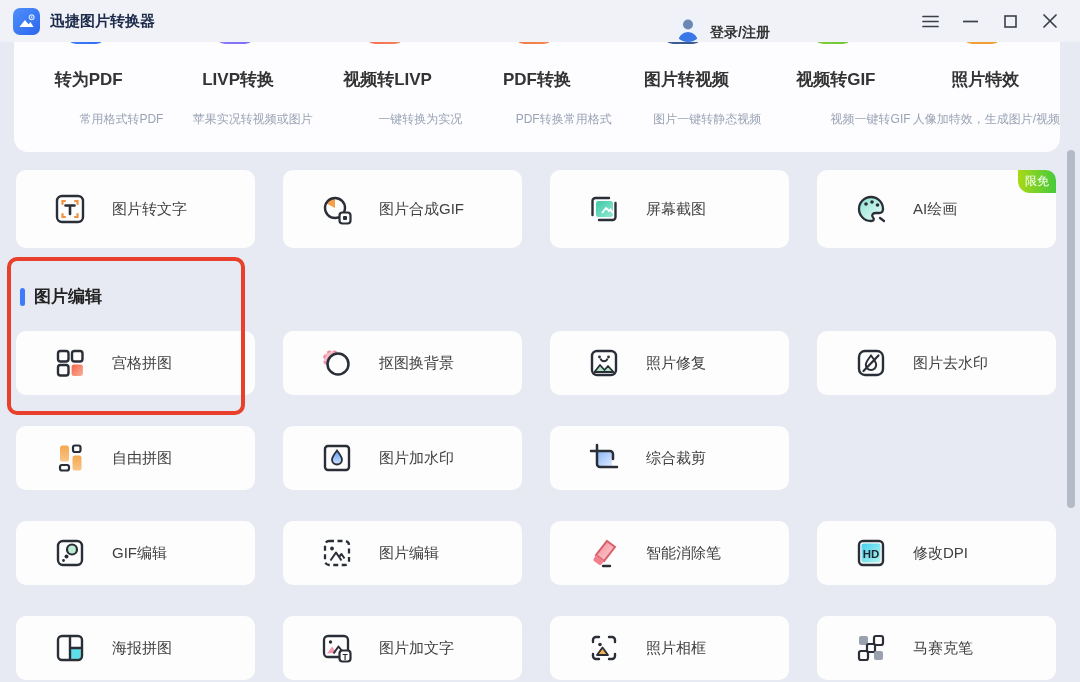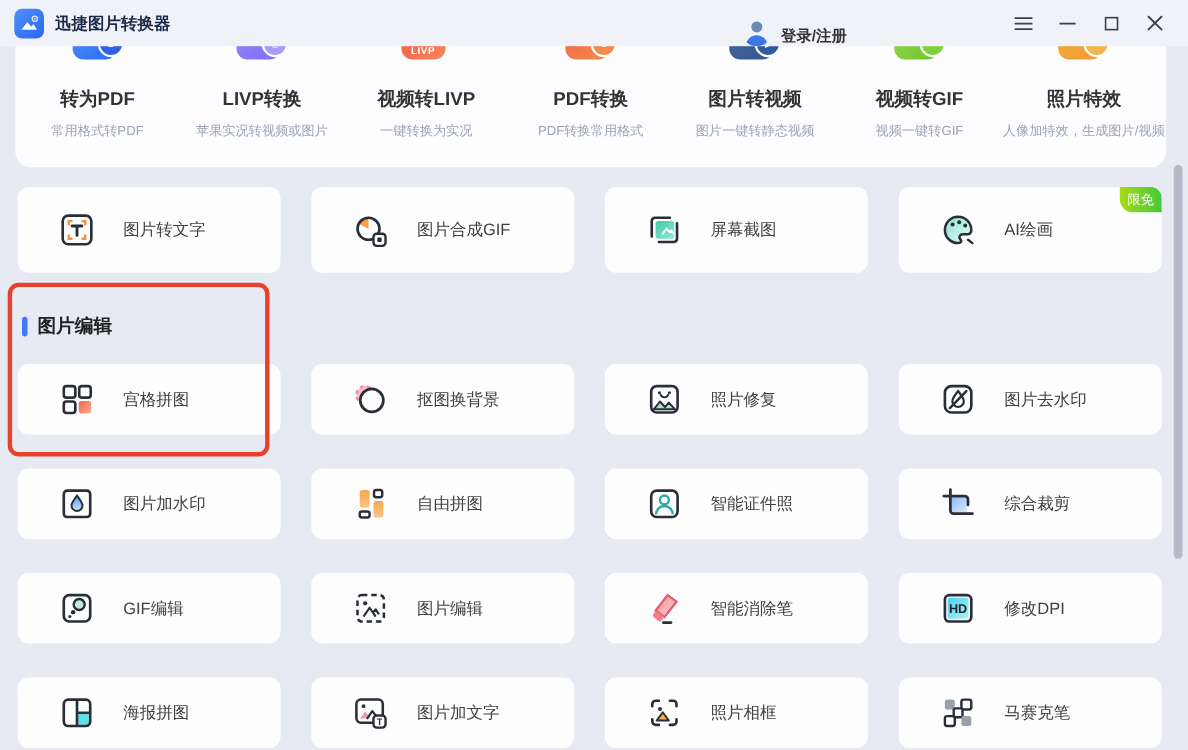--- a/index.html
+++ b/index.html
@@ -45,21 +45,21 @@
     position:absolute; left:1px; top:2px; width:40px; height:40px; border-radius:10px;
     display:flex; align-items:flex-end; justify-content:center;
     color:#fff; font-size:9px; font-weight:bold; padding-bottom:3px; letter-spacing:.5px;
   }
   .top-icon .badge {
     position:absolute; left:24px; top:16px; width:24px; height:24px; border-radius:50%;
     border:2px solid #fff; display:flex; align-items:center; justify-content:center;
     color:#fff; font-size:8px; font-weight:bold;
   }
   .top-title { margin-top:20px; font-size:17px; font-weight:600; color:#333; }
-  .top-sub { margin-top:10px; font-size:12px; color:#9aa3b5; }
+  .top-sub { margin-top:20px; font-size:12px; color:#9aa3b5;text-align:right; }
   
   .row {
     position:absolute; left:16px; width:1048px;
     display:grid; grid-template-columns:repeat(4,239px); column-gap:28px;
   }
   .tool-card {
     background:#fdfdfe; border-radius:10px; height:64px;
     display:flex; align-items:center; padding-left:36px; gap:24px;
     position:relative; cursor:pointer;
   }
@@ -269,41 +269,33 @@
       <path d="M18 10.5 c-3.4 4.3-5.2 6.9-5.2 9.3 a5.2 5.2 0 0 0 10.4 0 c0-2.4-1.8-5-5.2-9.3 z" stroke="#2a2e37" stroke-width="2"></path>
       <path d="M10.5 26 L25.5 10.5" stroke="#2a2e37" stroke-width="2.2" stroke-linecap="round"></path>
     </svg>
     <span class="tool-label">图片去水印</span>
   </div>
 </div>
 
 <div class="row" style="top:426px">
   <div class="tool-card">
     <svg class="tool-icon" viewBox="0 0 36 36" fill="none">
-      <rect x="6" y="6" width="24" height="24" rx="3" stroke="#2a2e37" stroke-width="2.4"></rect>
-      <path d="M18 10.5 c-3.2 4.2-5 6.7-5 9 a5 5 0 0 0 10 0 c0-2.3-1.8-4.8-5-9 z" fill="url(#g-blue)" stroke="#2a2e37" stroke-width="1.8"></path>
-    </svg>
-    <span class="tool-label">图片加水印</span>
-  </div>
-  <div class="tool-card">
-    <svg class="tool-icon" viewBox="0 0 36 36" fill="none">
       <rect x="8" y="5.5" width="9" height="16" rx="2.5" fill="url(#g-orange)"></rect>
       <rect x="8" y="25" width="9" height="5.5" rx="2" stroke="#2a2e37" stroke-width="2.2"></rect>
       <rect x="21" y="5.5" width="7.5" height="6.5" rx="2" stroke="#2a2e37" stroke-width="2.2"></rect>
       <rect x="20.5" y="15.5" width="9" height="15" rx="2.5" fill="url(#g-orange)"></rect>
     </svg>
     <span class="tool-label">自由拼图</span>
   </div>
   <div class="tool-card">
     <svg class="tool-icon" viewBox="0 0 36 36" fill="none">
-      <rect x="6" y="6" width="24" height="24" rx="5" stroke="#2a2e37" stroke-width="2.4"></rect>
-      <circle cx="18" cy="14.5" r="4" stroke="#2da8a2" stroke-width="2.2"></circle>
-      <path d="M10.5 27.5 a7.5 7.5 0 0 1 15 0" stroke="#2da8a2" stroke-width="2.2"></path>
-    </svg>
-    <span class="tool-label">智能证件照</span>
+      <rect x="6" y="6" width="24" height="24" rx="3" stroke="#2a2e37" stroke-width="2.4"></rect>
+      <path d="M18 10.5 c-3.2 4.2-5 6.7-5 9 a5 5 0 0 0 10 0 c0-2.3-1.8-4.8-5-9 z" fill="url(#g-blue)" stroke="#2a2e37" stroke-width="1.8"></path>
+    </svg>
+    <span class="tool-label">图片加水印</span>
   </div>
   <div class="tool-card">
     <svg class="tool-icon" viewBox="0 0 36 36" fill="none">
       <rect x="12" y="12" width="14" height="14" fill="url(#g-bluecrop)"></rect>
       <path d="M11 5 v19 a3 3 0 0 0 3 3 h17" stroke="#2a2e37" stroke-width="2.5" stroke-linecap="round"></path>
       <path d="M5 11 h19 a3 3 0 0 1 3 3 v5" stroke="#2a2e37" stroke-width="2.5" stroke-linecap="round"></path>
     </svg>
     <span class="tool-label">综合裁剪</span>
   </div>
 </div>

